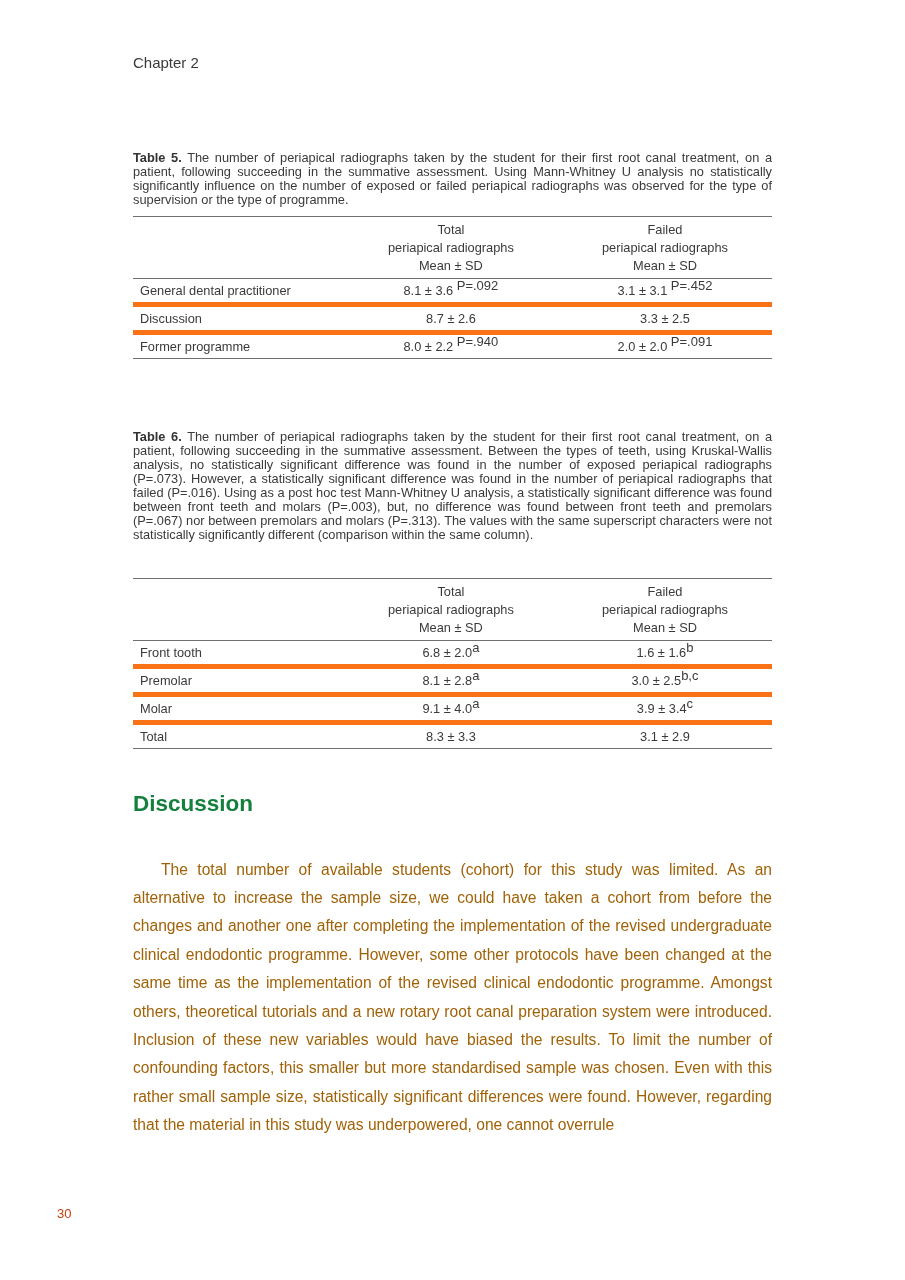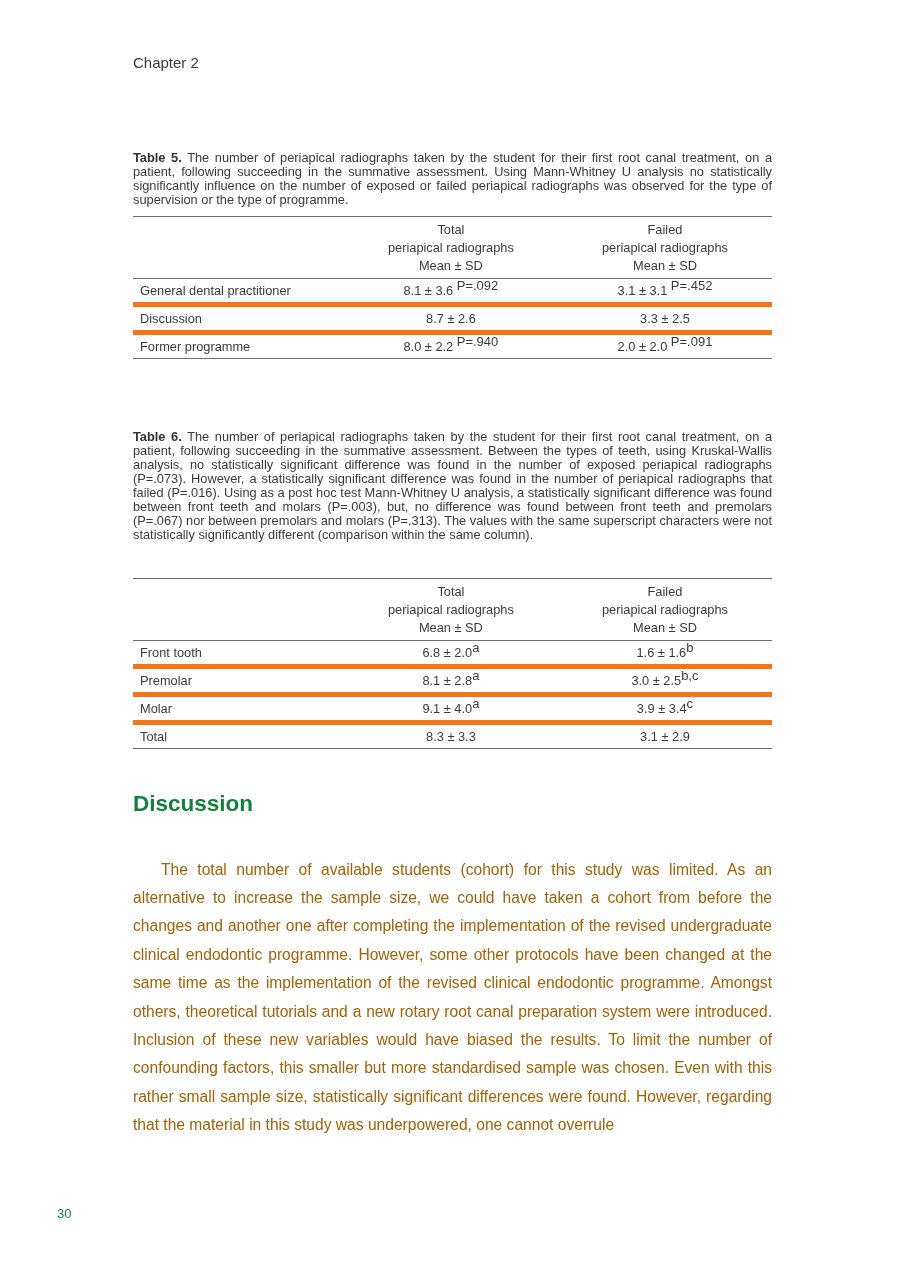--- a/index.html
+++ b/index.html
@@ -102,21 +102,21 @@
     line-height: 28.4px;
     text-align: justify;
     text-indent: 28px;
     color: #a16207;
   }
   .page-number {
     position: absolute;
     top: 1206px;
     left: 57px;
     font-size: 13px;
-    color: #15803d;
+    color: #c2410c;
   }
 </style>
 </head>
 <body>
 
 <div class="page">
 
   <div class="chapter-header">Chapter 2</div>
 
   <p class="caption caption-t5"><strong>Table 5.</strong><span> The number of periapical radiographs taken by the student for their first root canal treatment, on a patient, following succeeding in the summative assessment. Using Mann-Whitney U analysis no statistically significantly influence on the number of exposed or failed periapical radiographs was observed for the type of supervision or the type of programme.</span></p>

